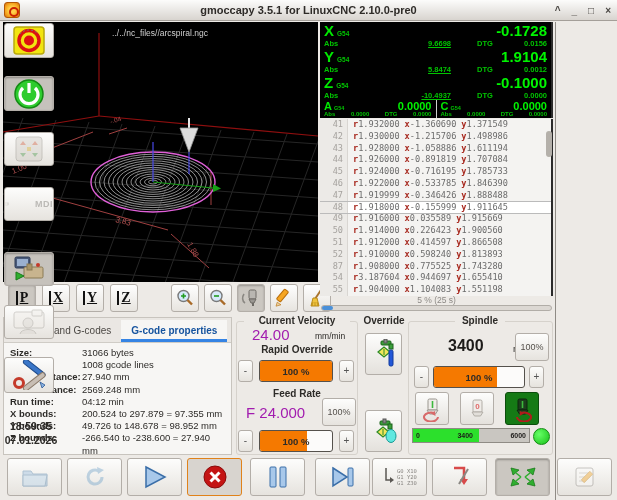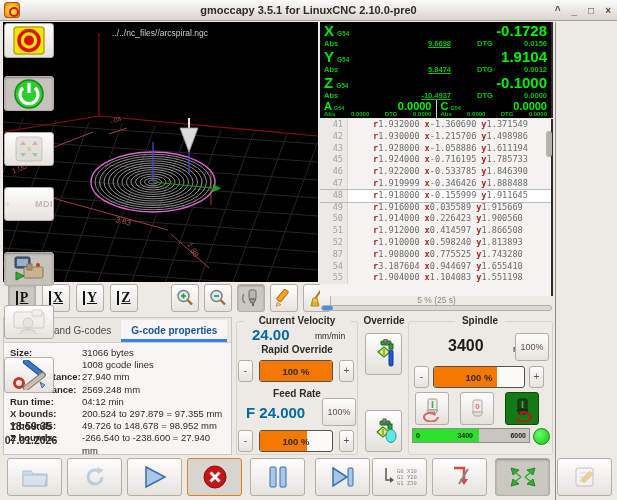--- a/index.html
+++ b/index.html
@@ -46,21 +46,21 @@
   .dro-ac-cell { width:50%; padding:0 4px; }
   .dro-ac-cell + .dro-ac-cell { border-left:1px solid #cfcfcf; }
   .ac-big { display:flex; align-items:baseline; height:11px; }
   .ac-letter { font-size:11px; font-weight:bold; }
   .ac-sys { font-size:5.5px; font-weight:bold; margin-left:2px; color:#00c400; }
   .ac-value { margin-left:auto; font-size:11px; font-weight:bold; color:#00f400; }
   .ac-small { display:flex; justify-content:space-between; font-size:6px; font-weight:bold; color:#00c400; }
 
   
   .gcode { left:320px; top:119px; width:233px; height:177px; background:#f4f3f1; border-right:2px solid #2a2a2a; overflow:hidden; font-family:"DejaVu Sans Mono", monospace; }
-  .gc-row { display:flex; height:11.8px; line-height:11.8px; font-size:8.6px; white-space:nowrap;gap:20px; }
+  .gc-row { display:flex; height:11.8px; line-height:11.8px; font-size:8.6px; white-space:nowrap; }
   .gc-row.active { background:#ffffff; outline:1px solid #bbb; }
   .gc-n { width:28px; text-align:right; padding-right:4px; color:#a5a29e; background:#eceae7; border-right:1px solid #d9d6d2; flex:0 0 auto; }
   .gc-t { padding-left:5px; color:#6b6b6b; }
   .gc-k { color:#a82a20; font-weight:bold; }
   .gc-sp { margin-left:5px; }
   .gc-scroll { position:absolute; left:546px; top:131px; width:6px; height:26px; background:#b4b0aa; border-radius:3px; }
 
   
   .prog-text { left:320px; top:295px; width:233px; text-align:center; font-size:8.5px; color:#8d8a86; }
   .prog-trough { left:321px; top:305px; width:231px; height:6px; background:#dcd8d3; border:1px solid #b1ada7; border-radius:3px; }
@@ -71,21 +71,21 @@
   .tabs { display:flex; height:25px; align-items:flex-end; background:#eae7e3; border-bottom:1px solid #cfccc6; }
   .tab { font-size:10px; color:#4c4945; padding:5px 10px 6px; cursor:default; }
   .tab.active { color:#15539e; border-bottom:3px solid #3584e4; padding-bottom:3px; font-weight:bold; background:#f7f6f4; }
   .props { padding:4px 6px; }
   .prop-row { display:flex; font-size:9.5px; height:12.2px; line-height:12.2px; color:#2d2b28; }
   .prop-label { width:72px; font-weight:bold; flex:0 0 auto; }
 
   
   .frame-label { position:absolute; font-size:10px; font-weight:bold; color:#2d2b28; text-align:center; }
   .panel-border { border:1px solid #d6d2cc; border-radius:3px; }
-  .big-num { font-size:15px; font-weight:bold; color:#0369a1; }
+  .big-num { font-size:15px; font-weight:normal; color:#a21caf; }
   .slider { position:absolute; height:22px; }
   .sl-btn { position:absolute; top:0; width:15px; height:22px; border:1px solid #b3aea8; border-radius:3px;
     background:linear-gradient(#fdfdfc,#e6e3de); font-size:10px; color:#555; text-align:center; line-height:20px; }
   .sl-trough { position:absolute; top:0; height:22px; border:1px solid #55514c; border-radius:3px; background:#fcfbfa; overflow:hidden; }
   .sl-fill { height:100%; background:#f57900; }
   .sl-text { position:absolute; inset:0; text-align:center; font-size:9.5px; font-weight:bold; color:#2d2b28; line-height:21px; }
   .pct-btn { position:absolute; width:34px; height:28px; border:1px solid #b3aea8; border-radius:3px;
     background:linear-gradient(#fdfdfc,#e6e3de); font-size:9px; color:#55514c; text-align:center; line-height:26px; }
   .sq-btn { position:absolute; border:1px solid #b3aea8; border-radius:3px; background:linear-gradient(#fdfdfc,#e4e1dc);
     display:flex; align-items:center; justify-content:center; }
@@ -347,20 +347,24 @@
       <div class="gc-row">
         <span class="gc-n">42</span>
         <span class="gc-t"><span class="gc-k">r</span><span>1.930000</span><span class="gc-k gc-sp">x</span><span>-1.215706</span><span class="gc-k gc-sp">y</span><span>1.498986</span></span>
       </div>
 
       <div class="gc-row">
         <span class="gc-n">43</span>
         <span class="gc-t"><span class="gc-k">r</span><span>1.928000</span><span class="gc-k gc-sp">x</span><span>-1.058886</span><span class="gc-k gc-sp">y</span><span>1.611194</span></span>
       </div>
 
+      <div class="gc-row">
+        <span class="gc-n">44</span>
+        <span class="gc-t"><span class="gc-k">r</span><span>1.926000</span><span class="gc-k gc-sp">x</span><span>-0.891819</span><span class="gc-k gc-sp">y</span><span>1.707084</span></span>
+      </div>
 
       <div class="gc-row">
         <span class="gc-n">45</span>
         <span class="gc-t"><span class="gc-k">r</span><span>1.924000</span><span class="gc-k gc-sp">x</span><span>-0.716195</span><span class="gc-k gc-sp">y</span><span>1.785733</span></span>
       </div>
 
       <div class="gc-row">
         <span class="gc-n">46</span>
         <span class="gc-t"><span class="gc-k">r</span><span>1.922000</span><span class="gc-k gc-sp">x</span><span>-0.533785</span><span class="gc-k gc-sp">y</span><span>1.846390</span></span>
       </div>

